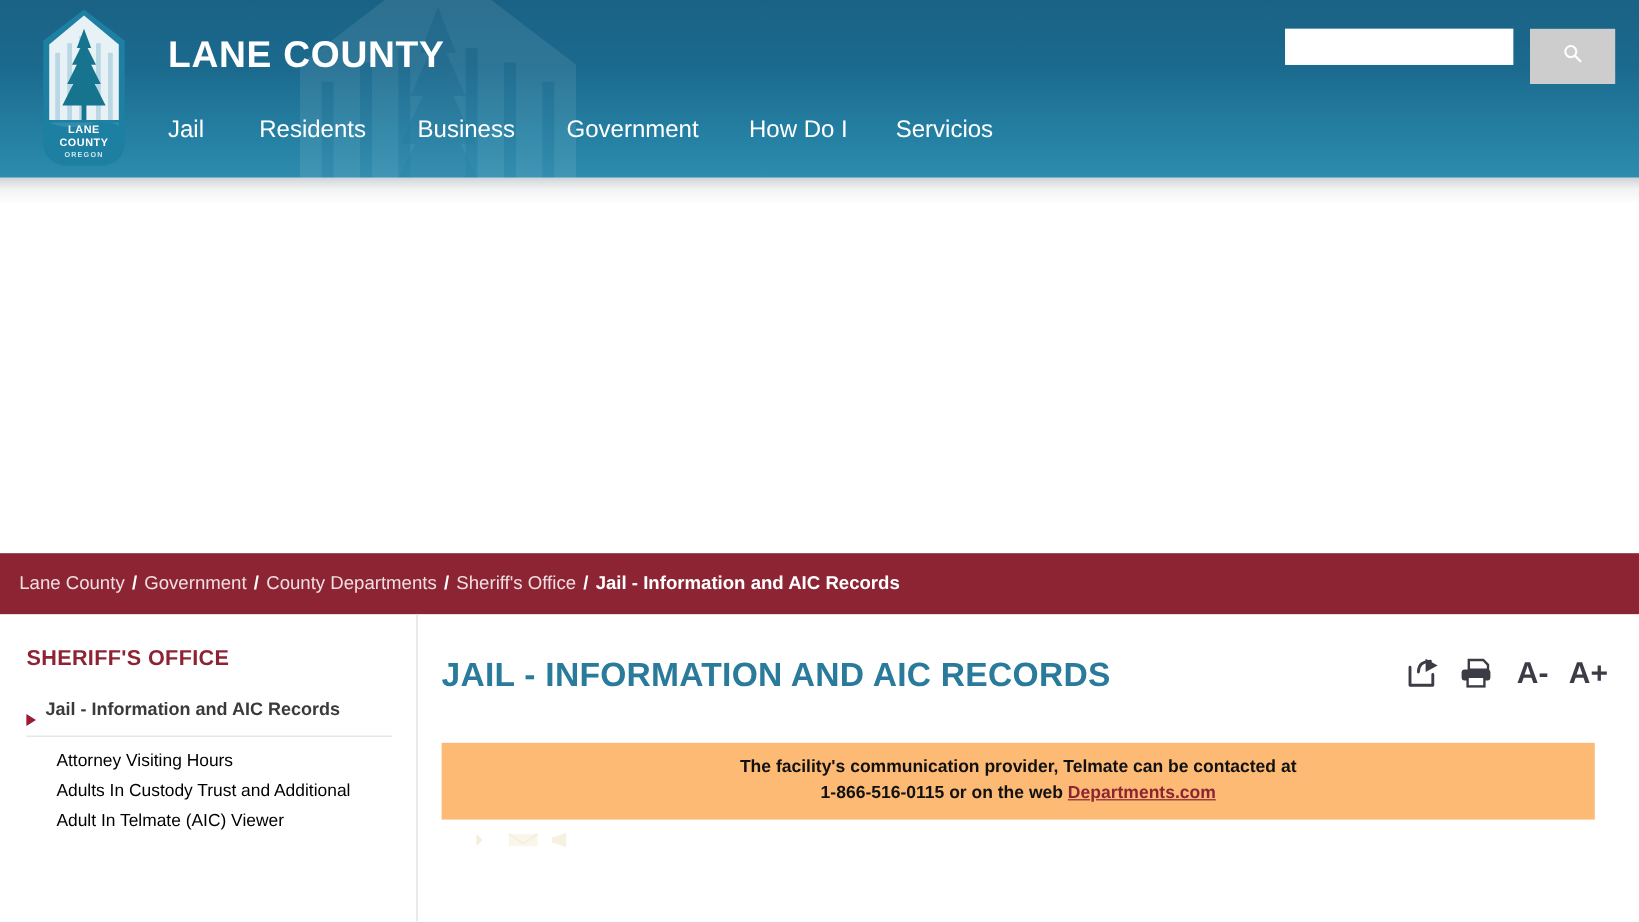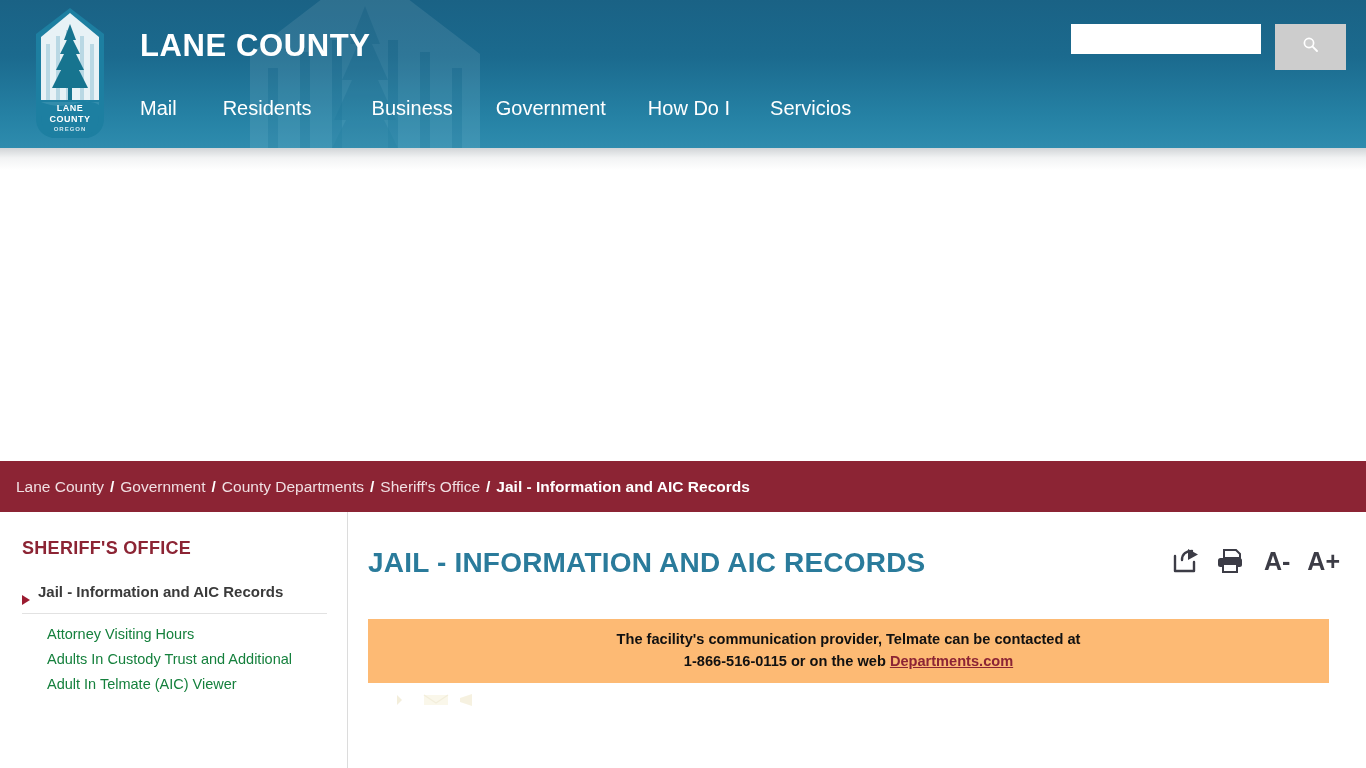--- a/index.html
+++ b/index.html
@@ -65,21 +65,21 @@
   }
   .nav-item {
     color: #ffffff;
     font-size: 20px;
     line-height: 32px;
     text-decoration: none;
     white-space: nowrap;
     cursor: pointer;
   }
   .nav-gap-1 { margin-right: 46px; }
-  .nav-gap-2 { margin-right: 60px; }
+  .nav-gap-2 { margin-right: 43px; }
   .nav-gap-3 { margin-right: 43px; }
   .nav-gap-4 { margin-right: 42px; }
   .nav-gap-5 { margin-right: 40px; }
 
   .header-search {
     position: absolute;
     right: 20px;
     top: 24px;
     z-index: 3;
     display: flex;
@@ -198,21 +198,21 @@
     border-top: 5.5px solid transparent;
     border-bottom: 5.5px solid transparent;
   }
   .sidebar-sub {
     list-style: none;
     padding-left: 25px;
   }
   .sidebar-sub li { margin-bottom: 2px; }
   .sidebar-sublink {
     display: block;
-    color: #15803d;
+    color: #000000;
     font-size: 14.5px;
     line-height: 23px;
     text-decoration: none;
     cursor: pointer;
   }
 
   .content {
     flex: 1 1 auto;
     padding: 30px 26px 0 20px;
     position: relative;
@@ -324,21 +324,21 @@
       <path d="M9 96 Q26 103 42 98 Q58 93 67 99 L67 96 L9 96 Z" fill="#3d93b1" opacity=".7"></path>
       <text x="38" y="105" font-family="Liberation Sans, sans-serif" font-size="9" font-weight="bold" fill="#ffffff" text-anchor="middle" letter-spacing=".5">LANE</text>
       <text x="38" y="116" font-family="Liberation Sans, sans-serif" font-size="9" font-weight="bold" fill="#ffffff" text-anchor="middle" letter-spacing=".5">COUNTY</text>
       <text x="38" y="125" font-family="Liberation Sans, sans-serif" font-size="6" font-weight="bold" fill="#cfe6ef" text-anchor="middle" letter-spacing="1">OREGON</text>
     </svg>
   </div>
 
   <div class="site-title">LANE COUNTY</div>
 
   <nav class="main-nav">
-    <a class="nav-item nav-gap-1">Mail</a>
+    <a class="nav-item nav-gap-1">Jail</a>
     <a class="nav-item nav-gap-2">Residents</a>
     <a class="nav-item nav-gap-3">Business</a>
     <a class="nav-item nav-gap-4">Government</a>
     <a class="nav-item nav-gap-5">How Do I</a>
     <a class="nav-item">Servicios</a>
   </nav>
 
   <div class="header-search">
     <input class="search-input" type="text" value="" placeholder="" style="">
     <button class="search-button">

